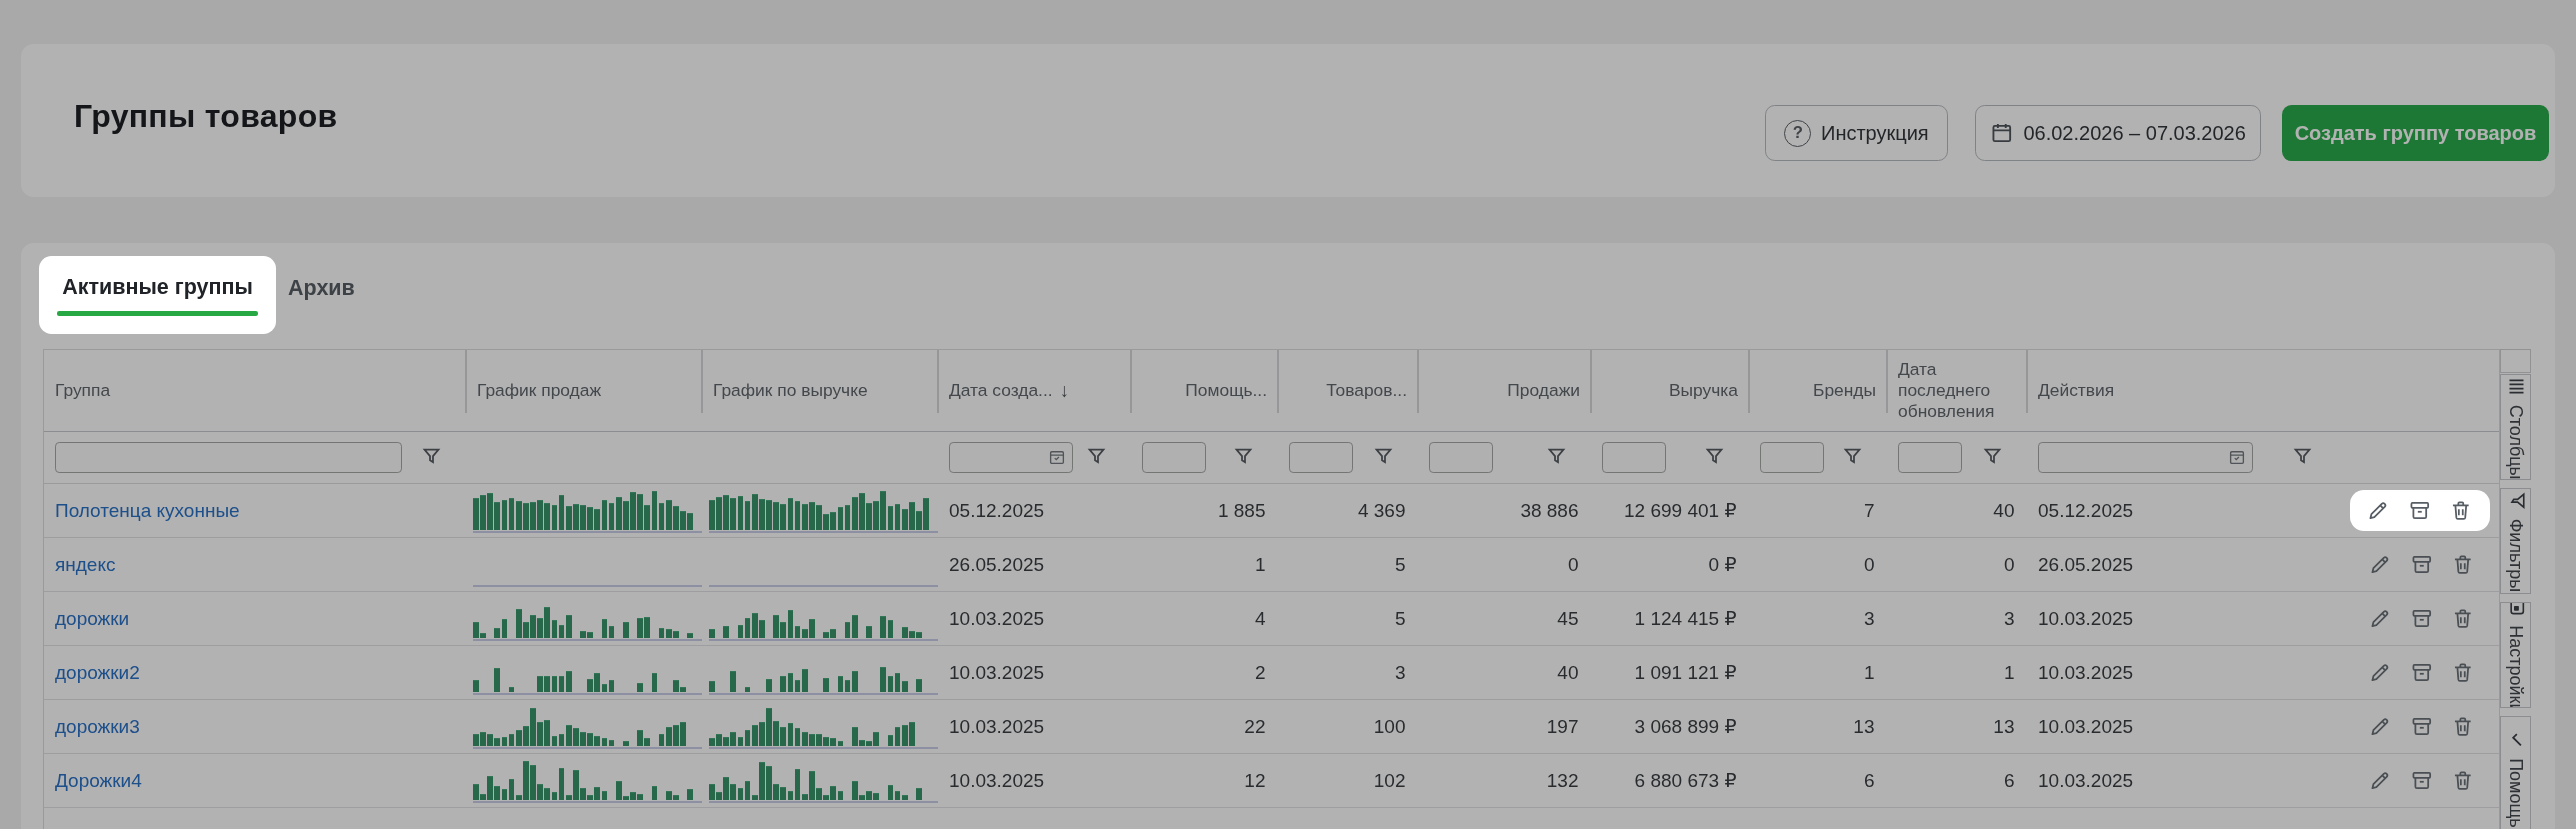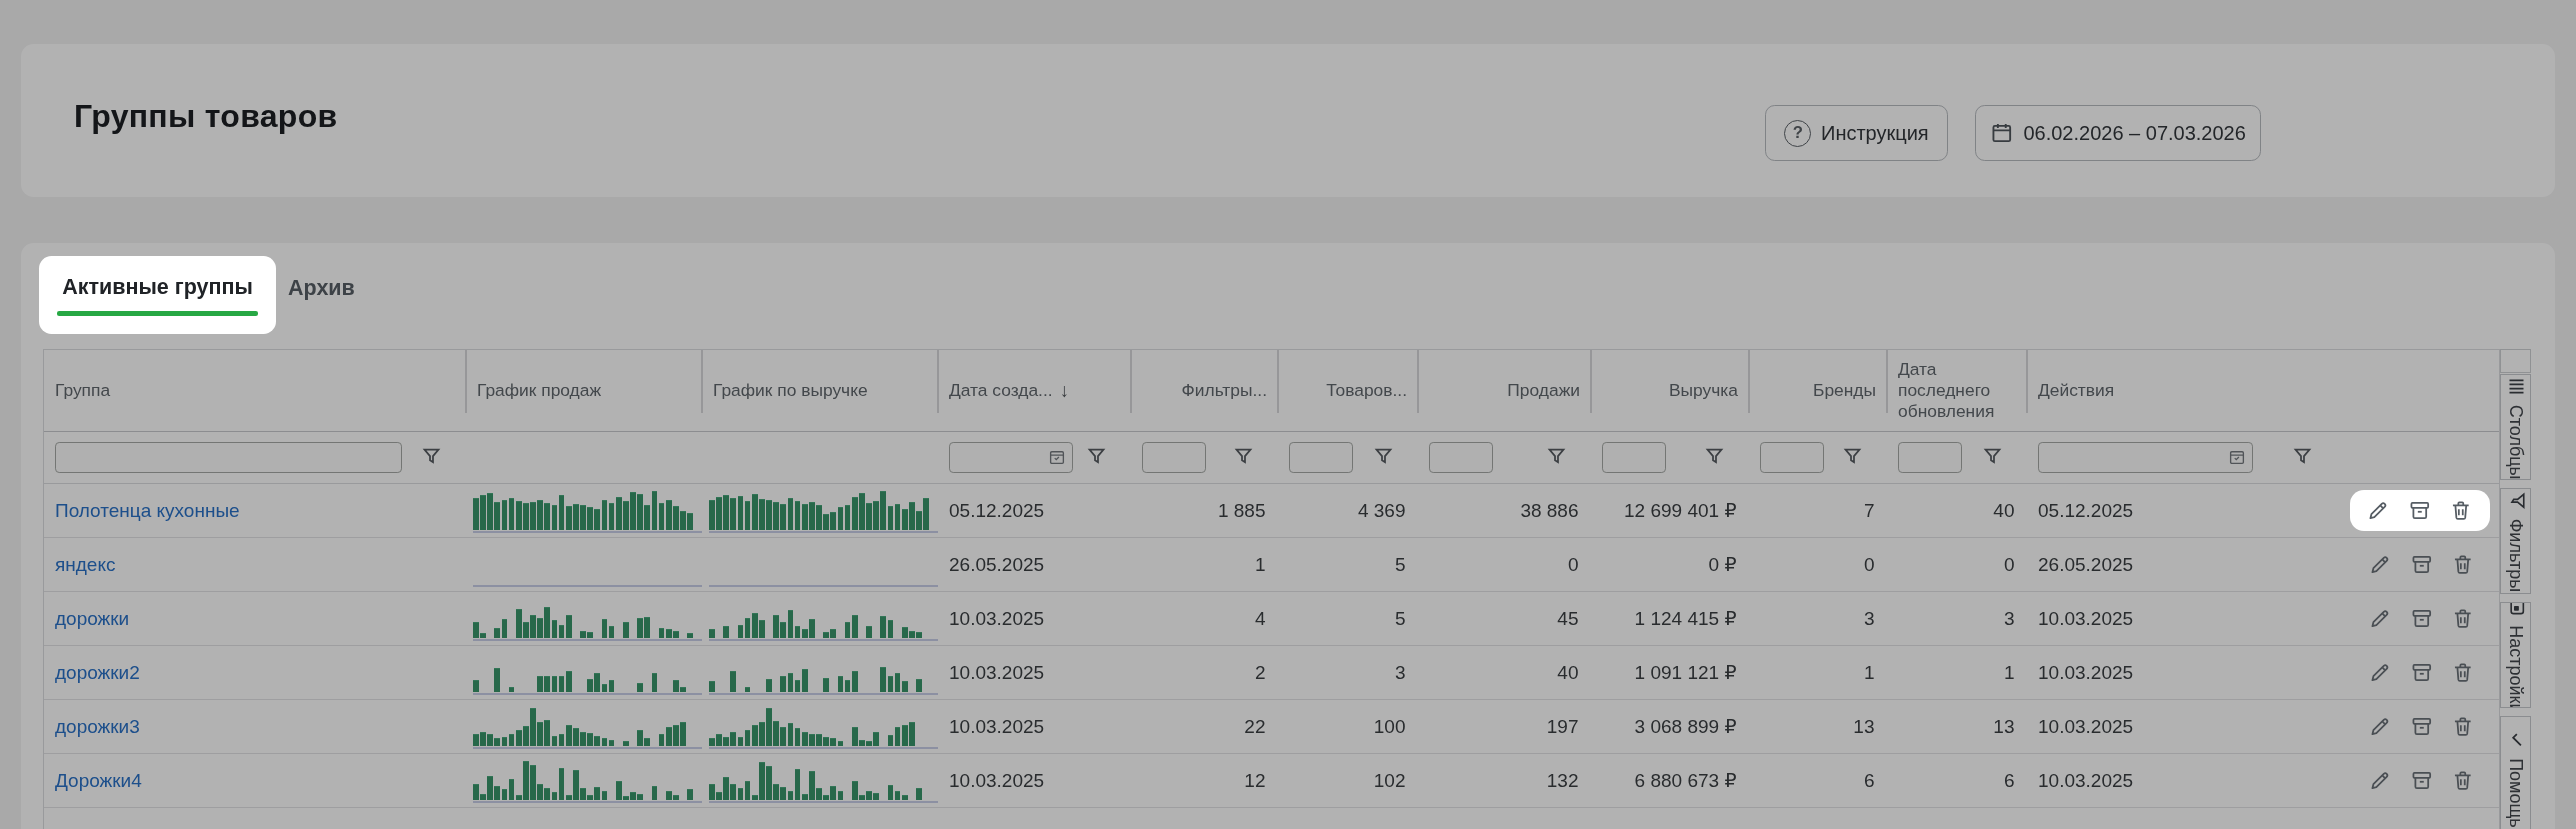--- a/index.html
+++ b/index.html
@@ -89,41 +89,44 @@
   <div class="hbtn" id="btn-daterange">
     <span class="icon">
       <svg width="23.6" height="23.6" viewBox="0 0 24 24" fill="none" stroke="currentColor" stroke-width="1.9">
         <rect x="3.5" y="5" width="17" height="15.5" rx="1.5"></rect>
           <path d="M3.5 9.5h17M8 3v4M16 3v4"></path>
       </svg>
     </span>
     <span>06.02.2026 – 07.03.2026</span>
   </div>
 
+  <div class="hbtn" id="btn-create">
+    <span>Создать группу товаров</span>
+  </div>
 </div>
 
 <div class="card" id="content-card">
 
   <div class="tab-spot">
     <div class="tab-label">Активные группы</div>
     <div class="tab-underline"></div>
   </div>
   <div class="tab-archive">Архив</div>
 
   <div id="table">
 
     <div class="grid-row thead">
       <div class="th">Группа</div>
       <div class="th">График продаж</div>
       <div class="th">График по выручке</div>
       <div class="th">
         <span>Дата созда...</span>
         <span class="sort-arrow">↓</span>
       </div>
-      <div class="th num">Фильтры...</div>
+      <div class="th num">Помощь...</div>
       <div class="th num">Товаров...</div>
       <div class="th num">Продажи</div>
       <div class="th num">Выручка</div>
       <div class="th num">Бренды</div>
       <div class="th">Дата последнего обновления</div>
       <div class="th">Действия</div>
     </div>
 
     <div class="grid-row tfilter">
       <div class="tf">

